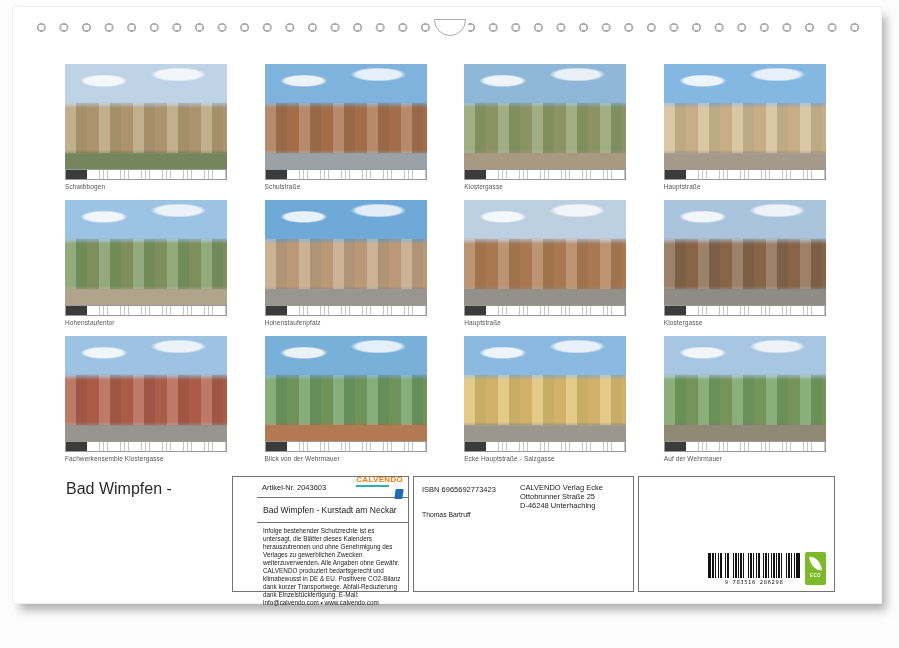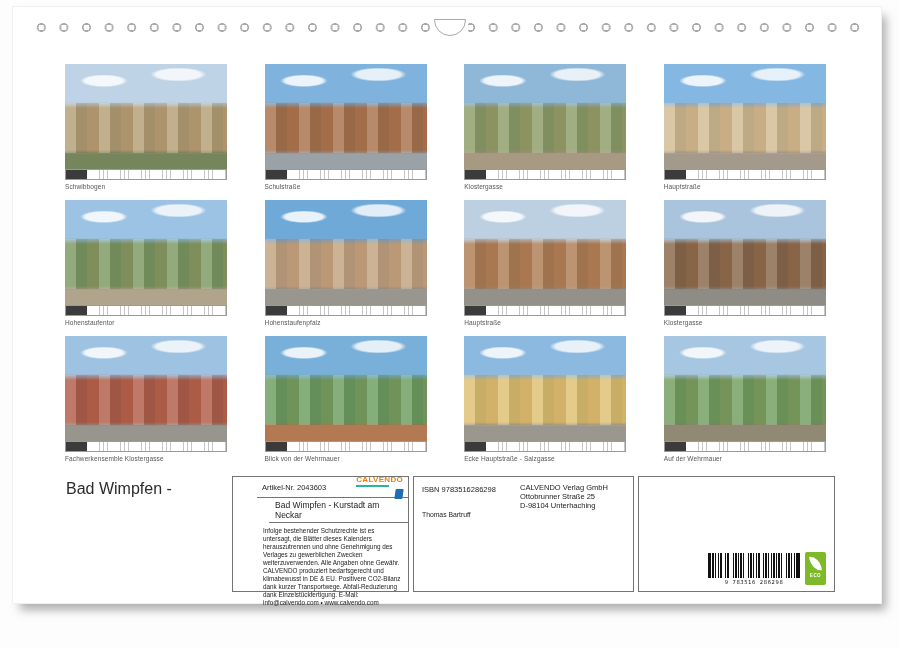--- a/index.html
+++ b/index.html
@@ -62,21 +62,21 @@
   .boxA{left:232px;width:177px;padding-left:24px;}
   .boxB{left:413px;width:221px;}
   .boxC{left:638px;width:197px;}
   .boxA .rowA1{height:21px;border-bottom:1px solid #737373;display:flex;align-items:center;justify-content:space-between;padding:0 5px;box-sizing:border-box;}
   .artikel{font-size:7.5px;color:#222;}
   .logo{display:flex;align-items:flex-end;gap:2px;flex-direction:column;}
   .logo-stack{display:flex;flex-direction:column;align-items:flex-start;}
   .logo-word{font-size:8px;font-weight:bold;letter-spacing:.3px;color:#f07d00;line-height:8px;}
   .logo-tagline{width:33px;height:2px;background:#2ab3a6;margin-top:1px;}
   .logo-book{width:8px;height:10px;background:#1f6cb4;transform:skewX(-8deg);border-radius:1px;}
-  .boxA .rowA2{height:25px;border-bottom:1px solid #737373;display:flex;align-items:center;padding:0 6px;box-sizing:border-box;font-size:8.5px;color:#222;margin-left:12px;}
+  .boxA .rowA2{height:25px;border-bottom:1px solid #737373;display:flex;align-items:center;padding:0 6px;box-sizing:border-box;font-size:8.5px;color:#222;}
   .boxA .rowA3{padding:4px 6px;font-size:6.35px;line-height:8px;color:#222;text-align:left;}
   .isbn{position:absolute;left:8px;top:8px;font-size:7.5px;color:#222;}
   .publisher{position:absolute;left:106px;top:6px;font-size:7.5px;line-height:9px;color:#222;}
   .author{position:absolute;left:8px;top:34px;font-size:6.8px;color:#222;}
   .barcode-area{position:absolute;right:8px;bottom:6px;display:flex;align-items:flex-end;gap:5px;}
   .barcode{display:flex;flex-direction:column;align-items:center;}
   .bars{
     width:88px;height:25px;background:
       repeating-linear-gradient(90deg,#111 0 1.2px,#fff 1.2px 2.1px,#111 2.1px 3.9px,#fff 3.9px 5.3px,#111 5.3px 5.8px,#fff 5.8px 7.6px);
     border-left:2px solid #111;border-right:2px solid #111;
@@ -202,25 +202,25 @@
       <span class="logo-book"></span>
     </span>
   </div>
   <div class="rowA2">
     <span>Bad Wimpfen - Kurstadt am Neckar</span>
   </div>
   <div class="rowA3">Infolge bestehender Schutzrechte ist es untersagt, die Blätter dieses Kalenders herauszutrennen und ohne Genehmigung des Verlages zu gewerblichen Zwecken weiterzuverwenden. Alle Angaben ohne Gewähr. CALVENDO produziert bedarfsgerecht und klimabewusst in DE &amp; EU. Positivere CO2-Bilanz dank kurzer Transportwege. Abfall-Reduzierung dank Einzelstückfertigung. E-Mail: info@calvendo.com • www.calvendo.com</div>
 </div>
 
 <div class="ibox boxB">
-  <div class="isbn">ISBN 9783516286298</div>
+  <div class="isbn">ISBN 6965692773423</div>
   <div class="publisher">
-    <span>CALVENDO Verlag GmbH</span><br>
+    <span>CALVENDO Verlag Ecke</span><br>
     <span>Ottobrunner Straße 25</span><br>
-    <span>D-98104 Unterhaching</span>
+    <span>D-46248 Unterhaching</span>
   </div>
   <div class="author">Thomas Bartruff</div>
 </div>
 
 <div class="ibox boxC">
   <div class="barcode-area">
     <div class="barcode">
       <div class="bars"></div>
       <div class="bar-digits">9 783516 286298</div>
     </div>

